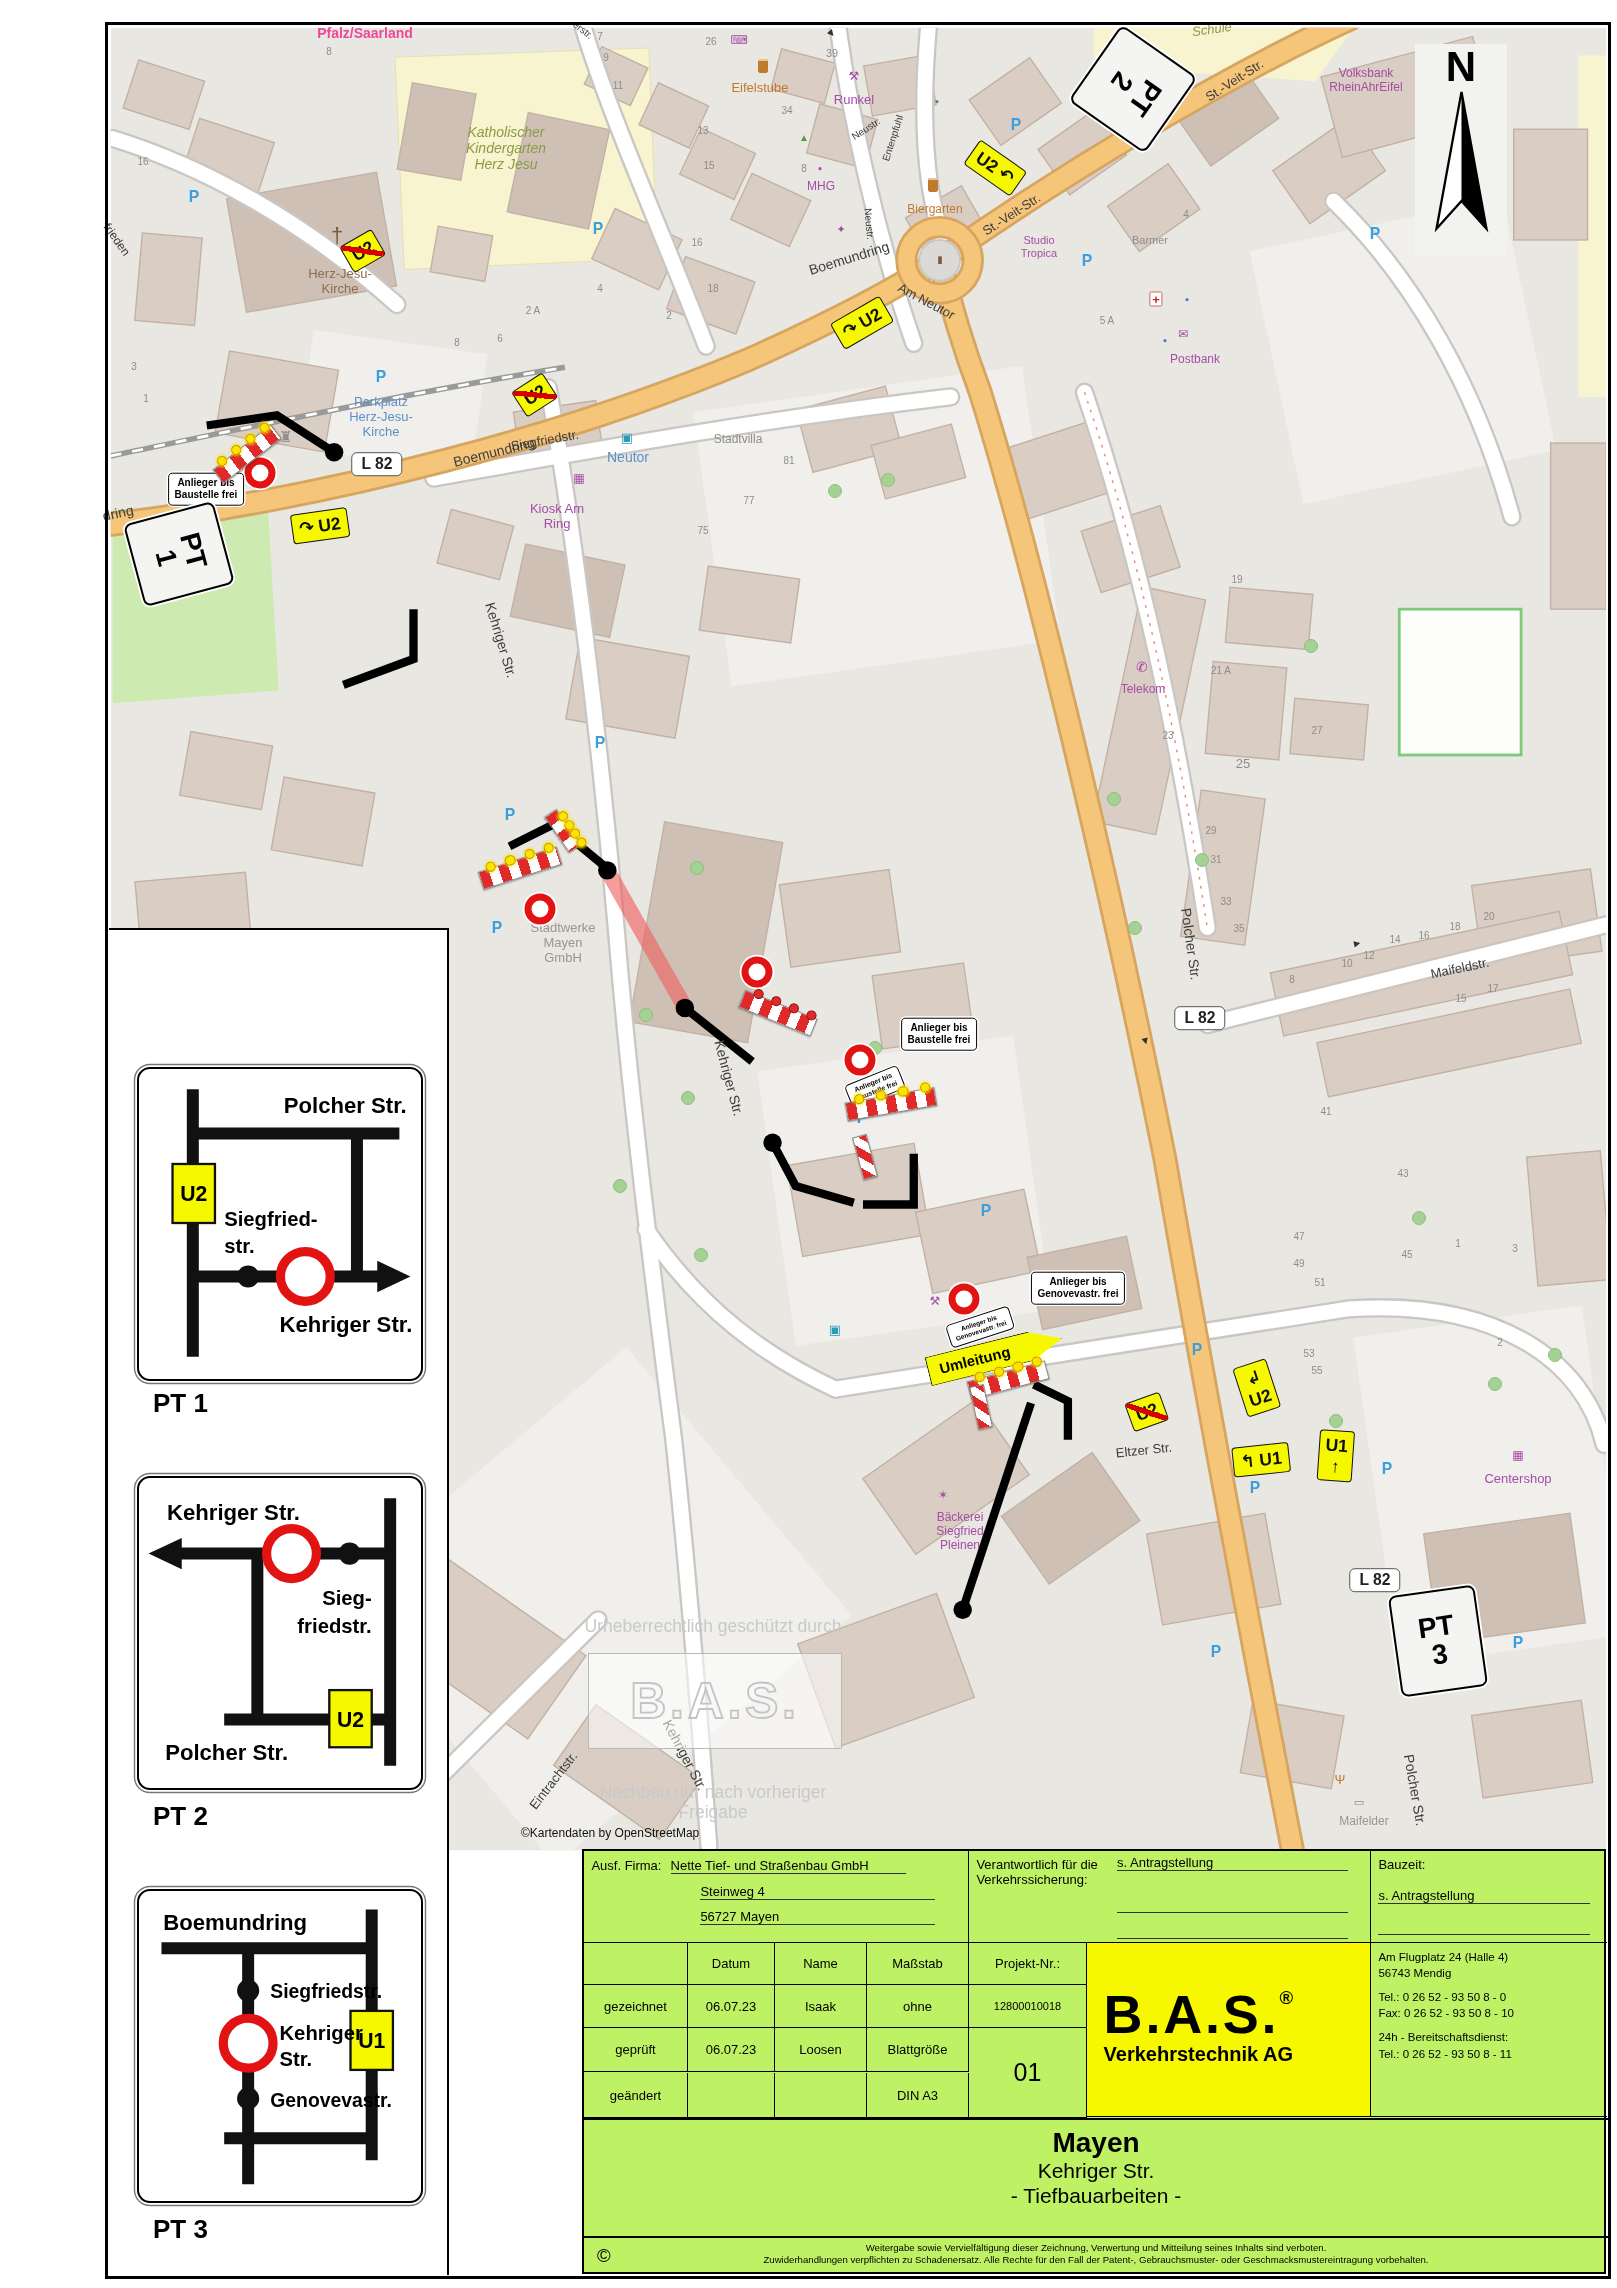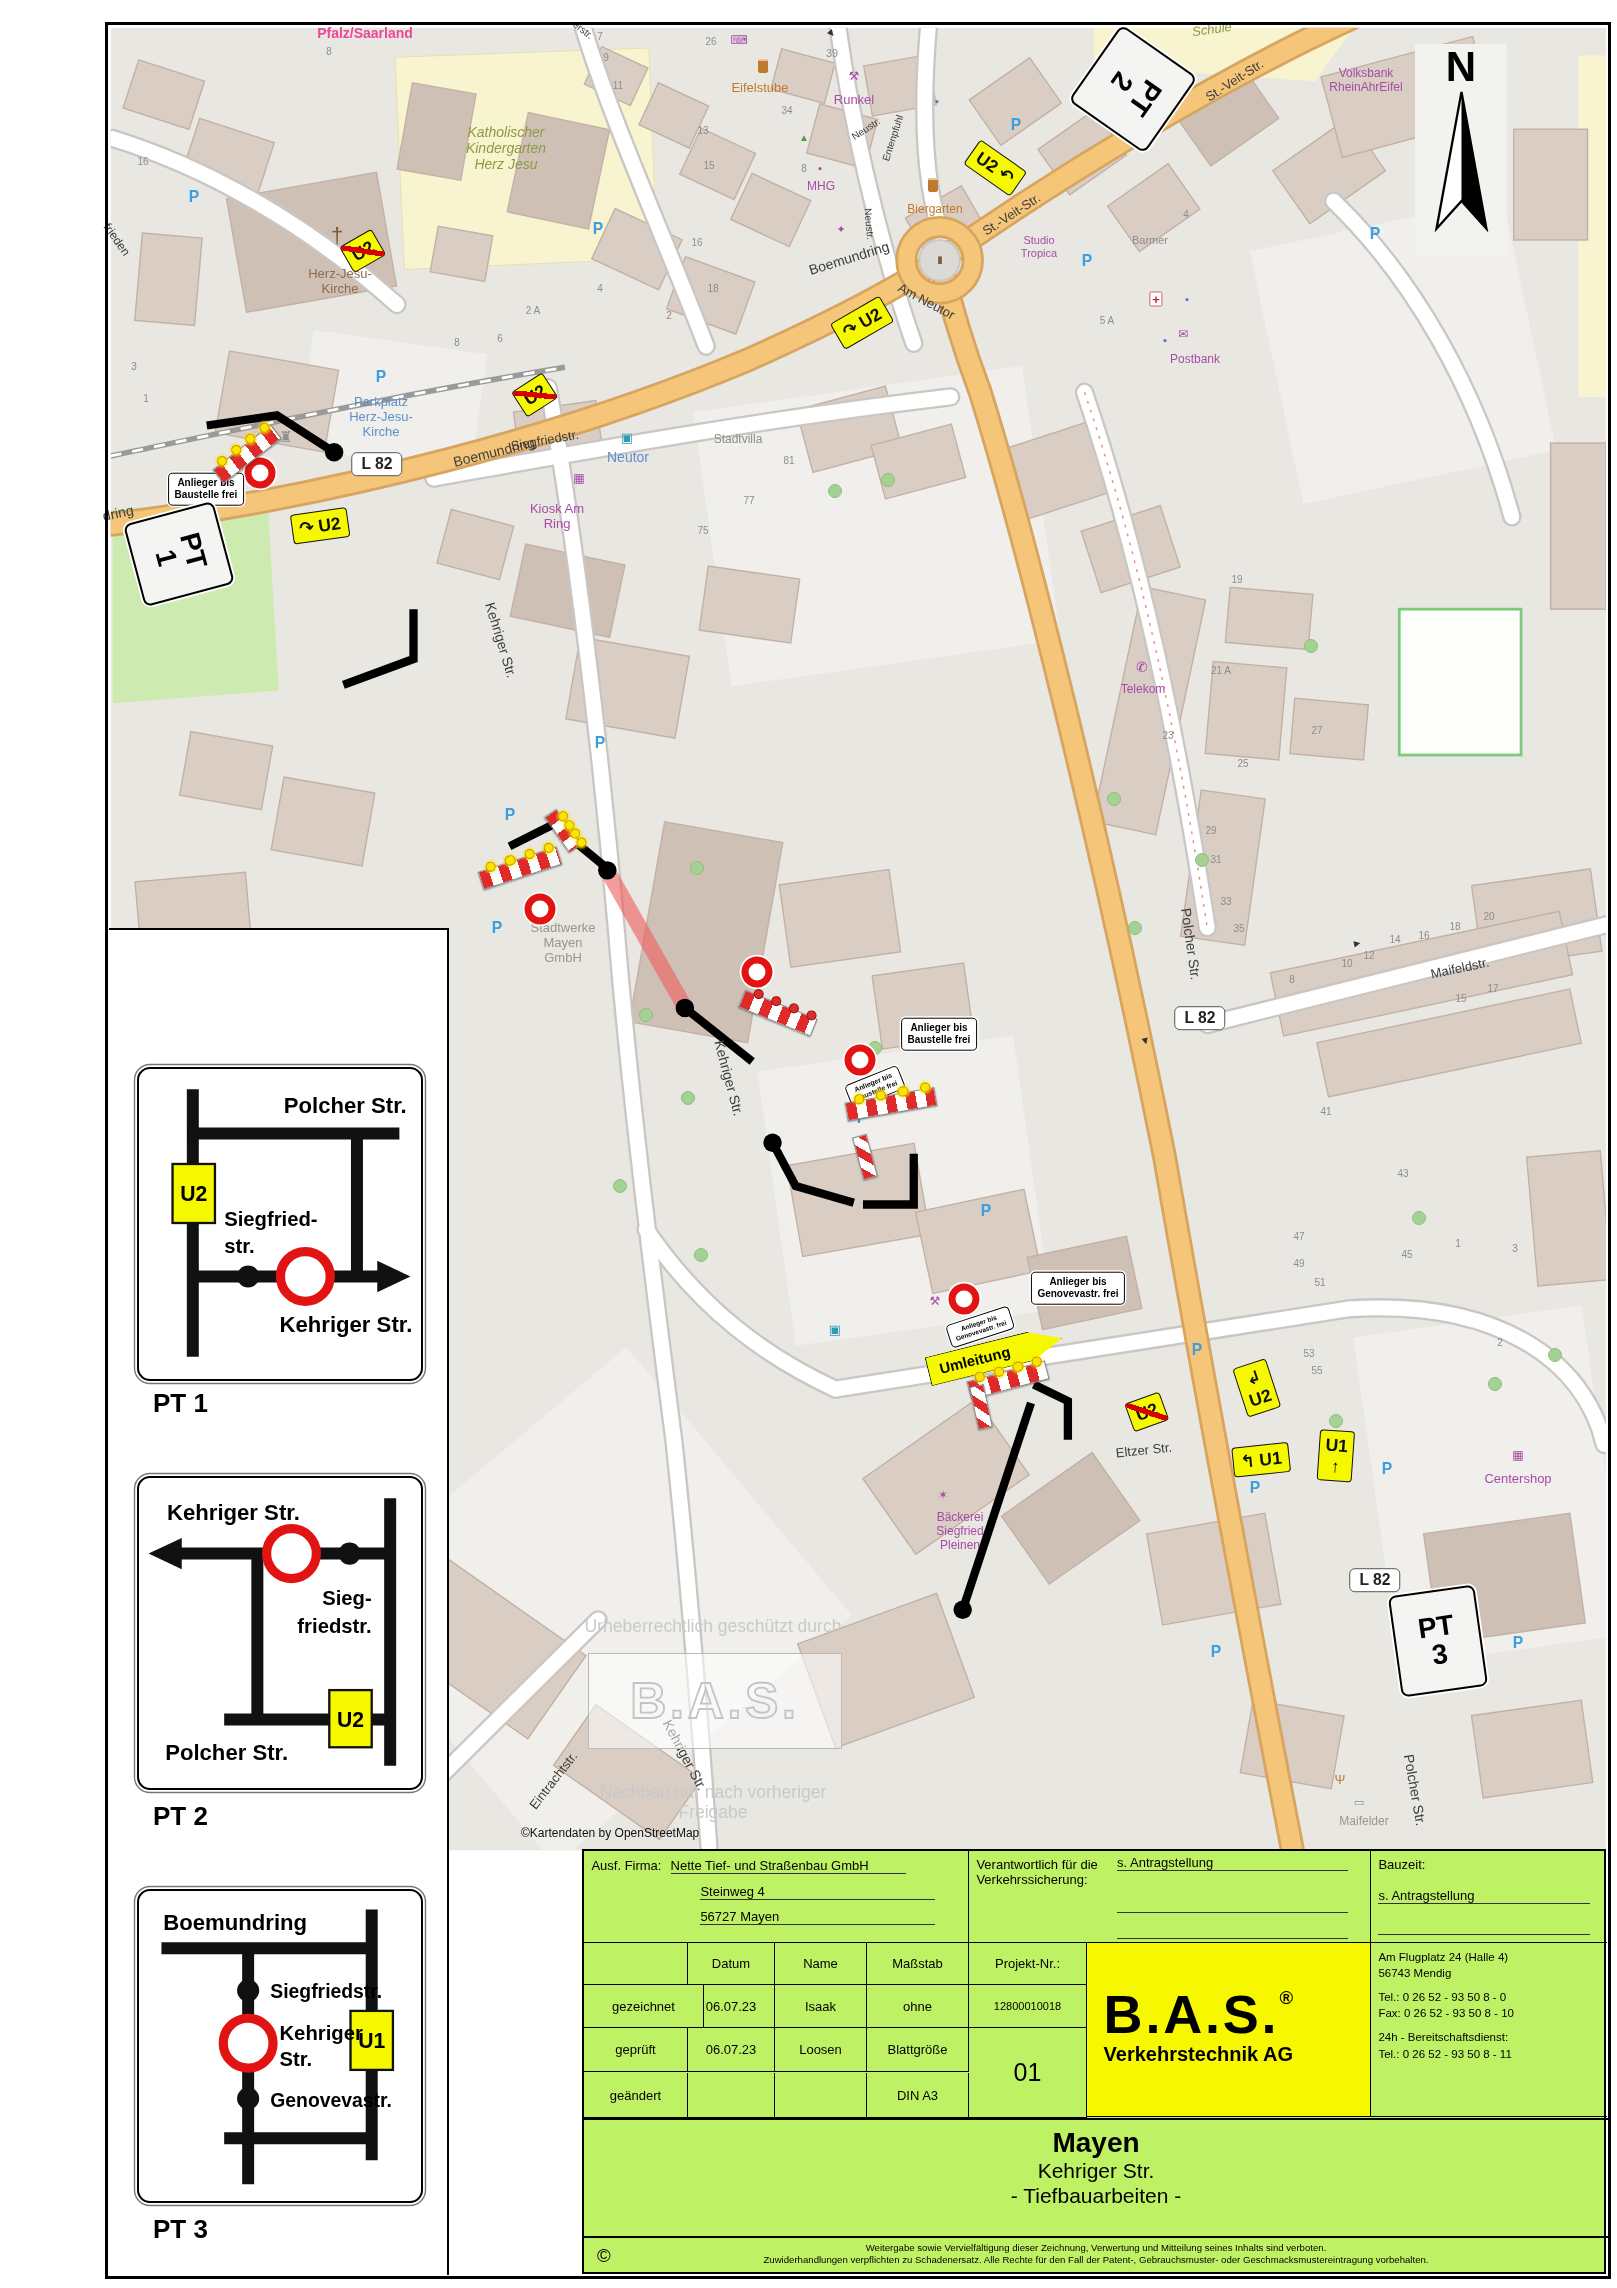--- a/index.html
+++ b/index.html
@@ -302,21 +302,21 @@
       <div class="lbl st" style="left: 501px; top: 640px; font-size: 14px; transform: translate(-50%, -50%) rotate(73deg);">Kehriger Str.</div>
       <div class="lbl st" style="left: 729px; top: 1078px; font-size: 14px; transform: translate(-50%, -50%) rotate(75deg);">Kehriger Str.</div>
       <div class="lbl st" style="left: 685px; top: 1755px; font-size: 14px; transform: translate(-50%, -50%) rotate(62deg);">Kehriger Str.</div>
       <div class="lbl gy" style="left: 563px; top: 943px; font-size: 13px; transform: translate(-50%, -50%) rotate(0deg);">Stadtwerke
 Mayen
 GmbH</div>
       <div class="lbl pu" style="left: 1143px; top: 690px; font-size: 12px; transform: translate(-50%, -50%) rotate(0deg);">Telekom</div>
       <div class="lbl nm" style="left: 1221px; top: 671px; font-size: 10px; transform: translate(-50%, -50%) rotate(0deg);">21 A</div>
       <div class="lbl nm" style="left: 1168px; top: 736px; font-size: 10px; transform: translate(-50%, -50%) rotate(0deg);">23</div>
       <div class="lbl nm" style="left: 1237px; top: 580px; font-size: 10px; transform: translate(-50%, -50%) rotate(0deg);">19</div>
-      <div class="lbl nm" style="left: 1243px; top: 764px; font-size: 10px; transform: translate(-50%, -50%) rotate(0deg);">25</div>
+      <div class="lbl nm" style="left: 1243px; top: 764px; font-size: 13px; transform: translate(-50%, -50%) rotate(0deg);">25</div>
       <div class="lbl nm" style="left: 1317px; top: 731px; font-size: 10px; transform: translate(-50%, -50%) rotate(0deg);">27</div>
       <div class="lbl nm" style="left: 1211px; top: 831px; font-size: 10px; transform: translate(-50%, -50%) rotate(0deg);">29</div>
       <div class="lbl nm" style="left: 1216px; top: 860px; font-size: 10px; transform: translate(-50%, -50%) rotate(0deg);">31</div>
       <div class="lbl nm" style="left: 1226px; top: 902px; font-size: 10px; transform: translate(-50%, -50%) rotate(0deg);">33</div>
       <div class="lbl nm" style="left: 1239px; top: 929px; font-size: 10px; transform: translate(-50%, -50%) rotate(0deg);">35</div>
       <div class="lbl st" style="left: 1191px; top: 944px; font-size: 14px; transform: translate(-50%, -50%) rotate(82deg);">Polcher Str.</div>
       <div class="lbl st" style="left: 1415px; top: 1790px; font-size: 14px; transform: translate(-50%, -50%) rotate(80deg);">Polcher Str.</div>
       <div class="lbl st" style="left: 1460px; top: 969px; font-size: 13px; transform: translate(-50%, -50%) rotate(-12deg);">Maifeldstr.</div>
       <div class="lbl nm" style="left: 1292px; top: 980px; font-size: 10px; transform: translate(-50%, -50%) rotate(0deg);">8</div>
       <div class="lbl nm" style="left: 1347px; top: 964px; font-size: 10px; transform: translate(-50%, -50%) rotate(0deg);">10</div>
@@ -621,21 +621,21 @@
     <div class="tbc" style="left:191px;top:92px;width:92px;height:42px;">
         <div class="hdr">Name</div>
       </div>
     <div class="tbc" style="left:283px;top:92px;width:102px;height:42px;">
         <div class="hdr">Maßstab</div>
       </div>
     <div class="tbc" style="left:385px;top:92px;width:118px;height:42px;">
         <div class="hdr">Projekt-Nr.:</div>
       </div>
 
-    <div class="tbc" style="left:0;top:134px;width:120px;height:43px;">
+    <div class="tbc" style="left:0;top:134px;width:104px;height:43px;">
         <div class="hdr">gezeichnet</div>
       </div>
     <div class="tbc" style="left:104px;top:134px;width:87px;height:43px;">
         <div class="hdr">06.07.23</div>
       </div>
     <div class="tbc" style="left:191px;top:134px;width:92px;height:43px;">
         <div class="hdr">Isaak</div>
       </div>
     <div class="tbc" style="left:283px;top:134px;width:102px;height:43px;">
         <div class="hdr">ohne</div>

